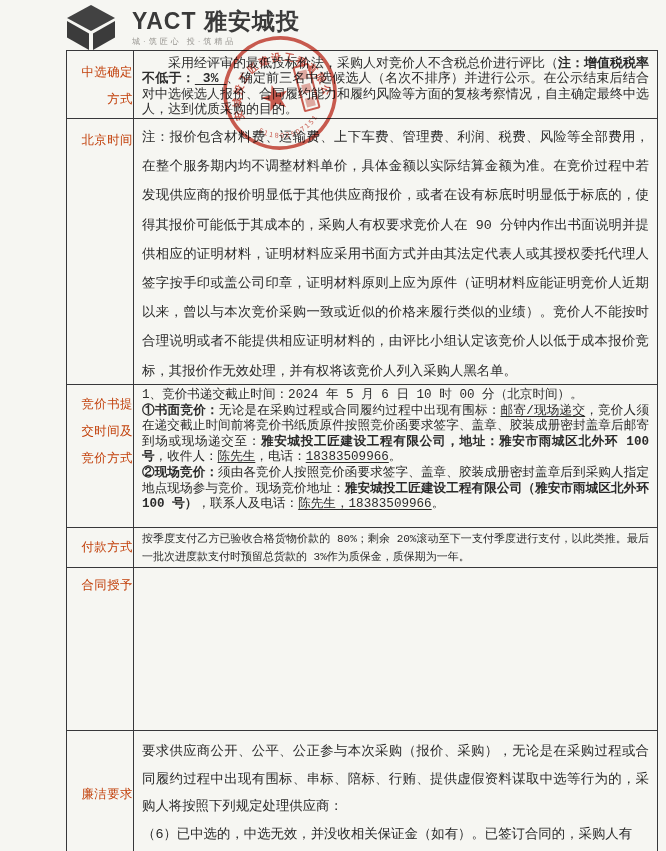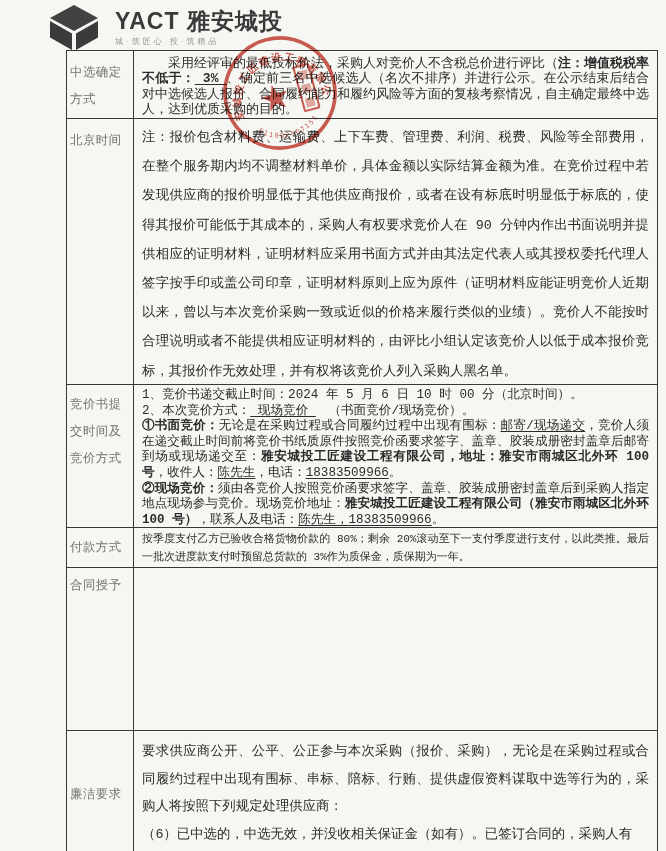--- a/index.html
+++ b/index.html
@@ -5,37 +5,37 @@
   html,body{margin:0;padding:0;}
   body{
     width:666px;height:851px;overflow:hidden;position:relative;
     background:#f6f6f2;
     font-family:"Liberation Serif","DejaVu Serif",serif;
     color:#2b2b2b;
   }
   .page{position:absolute;inset:0;}
 
   
-  .header{position:absolute;left:47px;top:4px;display:flex;align-items:flex-start;}
+  .header{position:absolute;left:64px;top:4px;display:flex;align-items:flex-start;}
   .cube{display:block;}
   .brand-col{margin-left:14px;padding-top:5px;}
   .brand{font-family:"Liberation Sans","DejaVu Sans",sans-serif;font-weight:bold;
          font-size:23px;letter-spacing:1px;color:#3a3a3a;line-height:24px;}
   .slogan{margin-top:3px;font-size:8px;letter-spacing:3px;color:#979590;}
 
   
   .tbl{position:absolute;left:66px;top:50px;width:592px;
        border:1.5px solid #38383a;box-sizing:border-box;background:transparent;}
   .trow{display:flex;border-bottom:1.5px solid #38383a;box-sizing:border-box;}
   .r1{height:68px}.r2{height:266px}.r3{height:143px}
   .r4{height:40px}.r5{height:163px}.r6{height:175px;border-bottom:none}
 
   .lcell{flex:0 0 67px;width:67px;border-right:1.5px solid #38383a;
          box-sizing:border-box;font-size:12.4px;line-height:27px;
-         padding:0 0 0 3px;letter-spacing:.5px;color:#737373;}
+         padding:0 0 0 3px;letter-spacing:.5px;color:#c2410c;text-align:right;}
   .lp8{padding-top:8px}.lp6{padding-top:6px}.lp4{padding-top:4px}.lp50{padding-top:50px}
 
   .ccell{flex:1;padding:0 8px;box-sizing:border-box;text-align:justify;overflow:hidden;font-family:Liberation Mono, monospace;}
   .ccell p{margin:0;}
   .c1{font-size:13px;line-height:15.3px;padding-top:5px}
   .c2{font-size:13.4px;line-height:29.2px;padding-top:4px}
   .c3{font-size:12.6px;line-height:15.6px;padding-top:3px}
   .c4{font-size:11px;line-height:18px;padding-top:2px}
   .c5{font-size:13.4px;line-height:27.2px;padding-top:3px}
   .c6{font-size:13.4px;line-height:27.5px;padding-top:7px}
@@ -85,21 +85,20 @@
       <div class="lcell lp8">北京时间</div>
       <div class="ccell c2">
         <p><span>注：报价包含材料费、运输费、上下车费、管理费、利润、税费、风险等全部费用，在整个服务期内均不调整材料单价，具体金额以实际结算金额为准。在竞价过程中若发现供应商的报价明显低于其他供应商报价，或者在设有标底时明显低于标底的，使得其报价可能低于其成本的，采购人有权要求竞价人在 90 分钟内作出书面说明并提供相应的证明材料，证明材料应采用书面方式并由其法定代表人或其授权委托代理人签字按手印或盖公司印章，证明材料原则上应为原件（证明材料应能证明竞价人近期以来，曾以与本次竞价采购一致或近似的价格来履行类似的业绩）。竞价人不能按时合理说明或者不能提供相应证明材料的，由评比小组认定该竞价人以低于成本报价竞标，其报价作无效处理，并有权将该竞价人列入采购人黑名单。</span></p>
       </div>
     </div>
 
     <div class="trow r3">
       <div class="lcell lp6">竞价书提交时间及竞价方式</div>
       <div class="ccell c3">
         <p><span>1、竞价书递交截止时间：2024 年 5 月 6 日 10 时 00 分（北京时间）。</span></p>
-        <p><span>2、本次竞价方式：</span><span class="u"> 现场竞价 </span><span>　（书面竞价/现场竞价）。</span></p>
         <p><span class="b">①书面竞价：</span><span>无论是在采购过程或合同履约过程中出现有围标：</span><span class="u">邮寄/现场递交</span><span>，竞价人须在递交截止时间前将竞价书纸质原件按照竞价函要求签字、盖章、胶装成册密封盖章后邮寄到场或现场递交至：</span><span class="b">雅安城投工匠建设工程有限公司，地址：雅安市雨城区北外环 100 号</span><span>，收件人：</span><span class="u">陈先生</span><span>，电话：</span><span class="u">18383509966</span><span>。</span></p>
         <p><span class="b">②现场竞价：</span><span>须由各竞价人按照竞价函要求签字、盖章、胶装成册密封盖章后到采购人指定地点现场参与竞价。现场竞价地址：</span><span class="b">雅安城投工匠建设工程有限公司（雅安市雨城区北外环 100 号）</span><span>，联系人及电话：</span><span class="u">陈先生，18383509966</span><span>。</span></p>
       </div>
     </div>
 
     <div class="trow r4">
       <div class="lcell lp6">付款方式</div>
       <div class="ccell c4">
         <p><span>按季度支付乙方已验收合格货物价款的 80%；剩余 20%滚动至下一支付季度进行支付，以此类推。最后一批次进度款支付时预留总货款的 3%作为质保金，质保期为一年。</span></p>
       </div>

